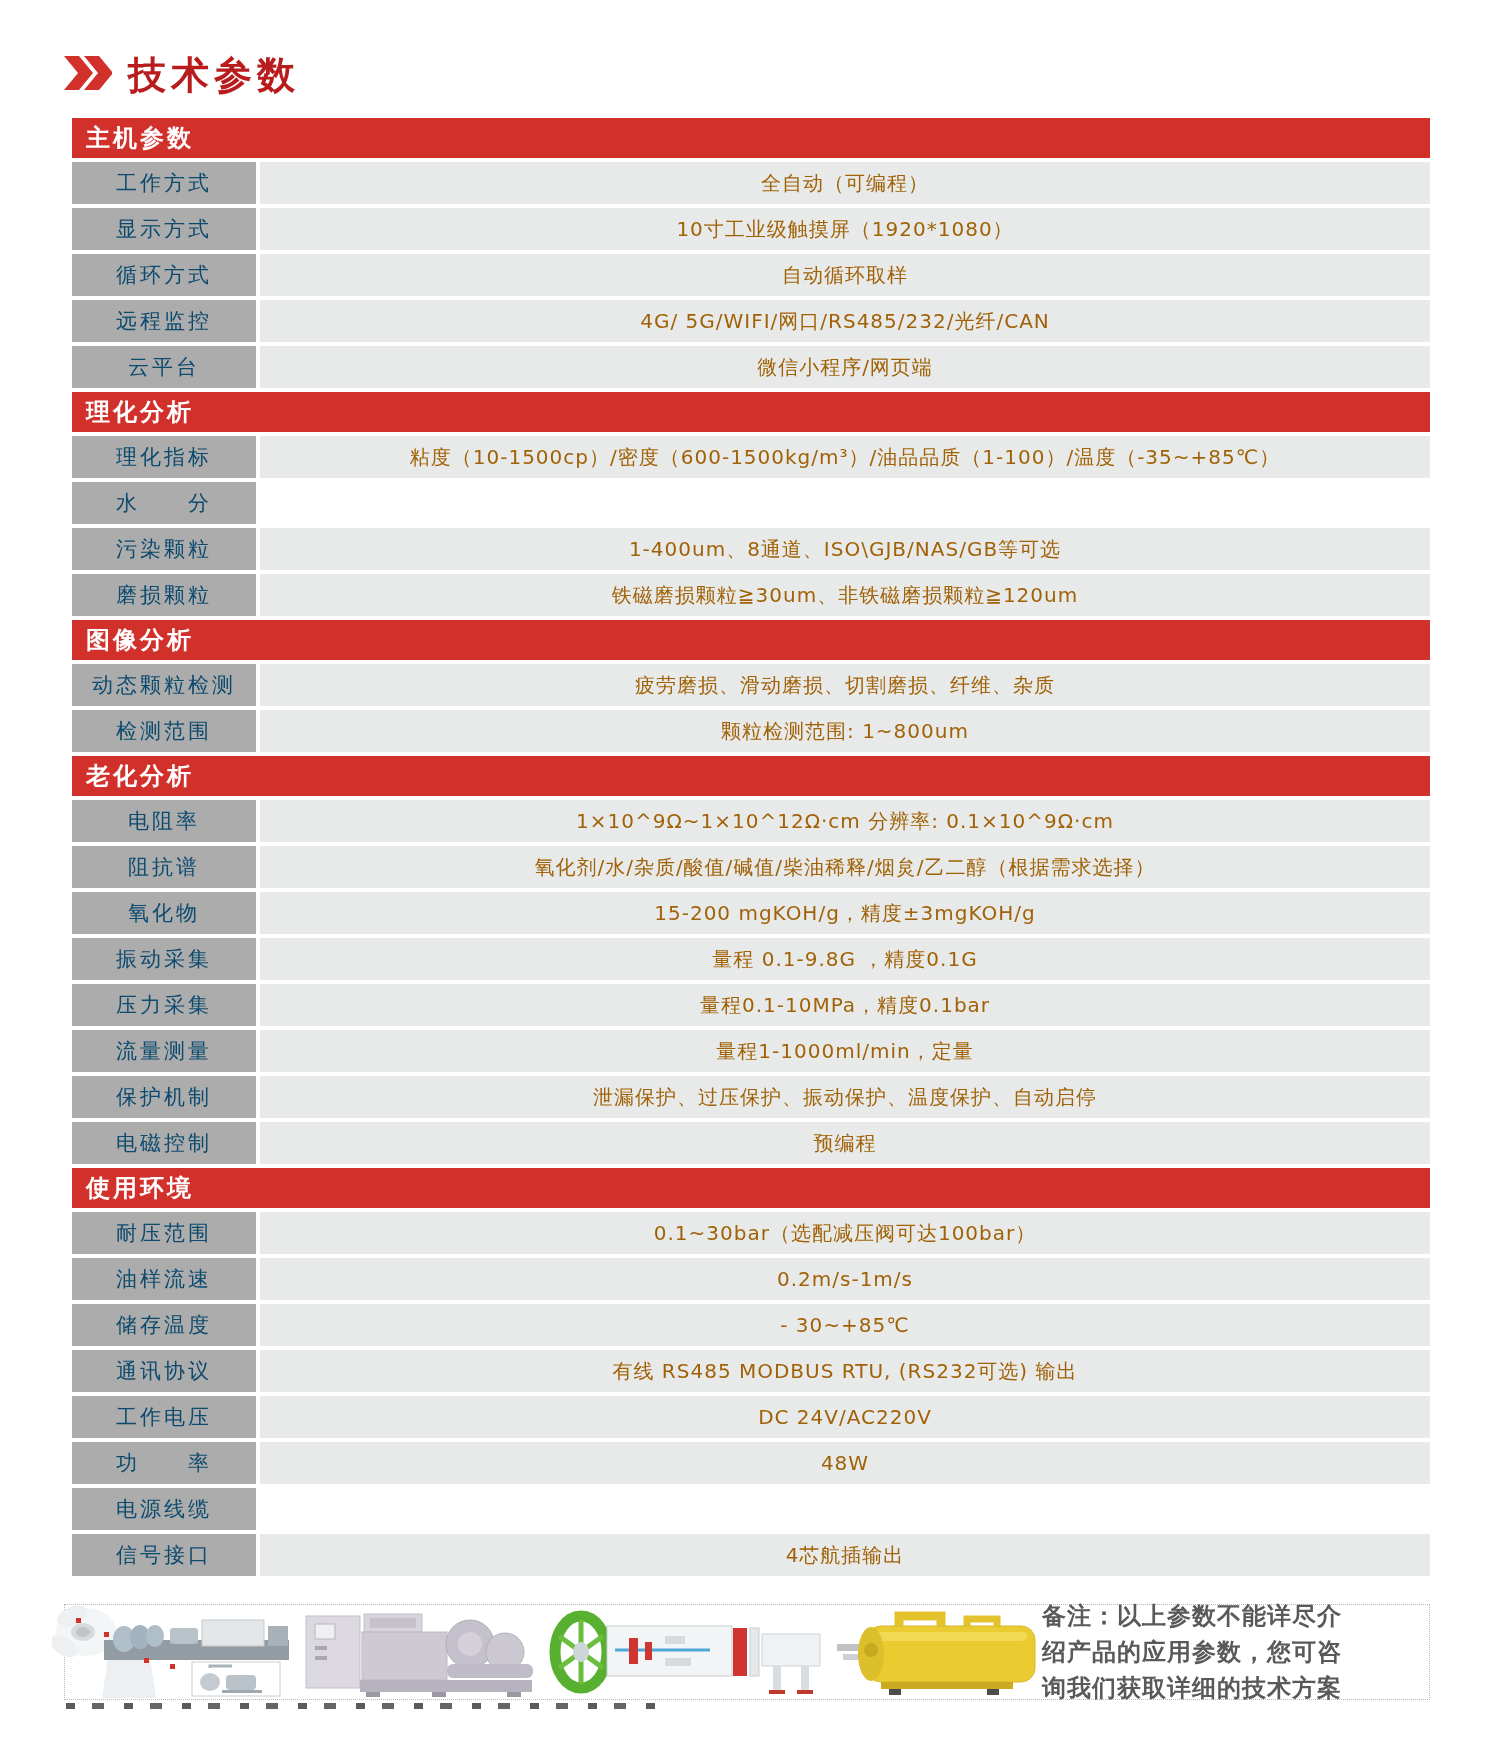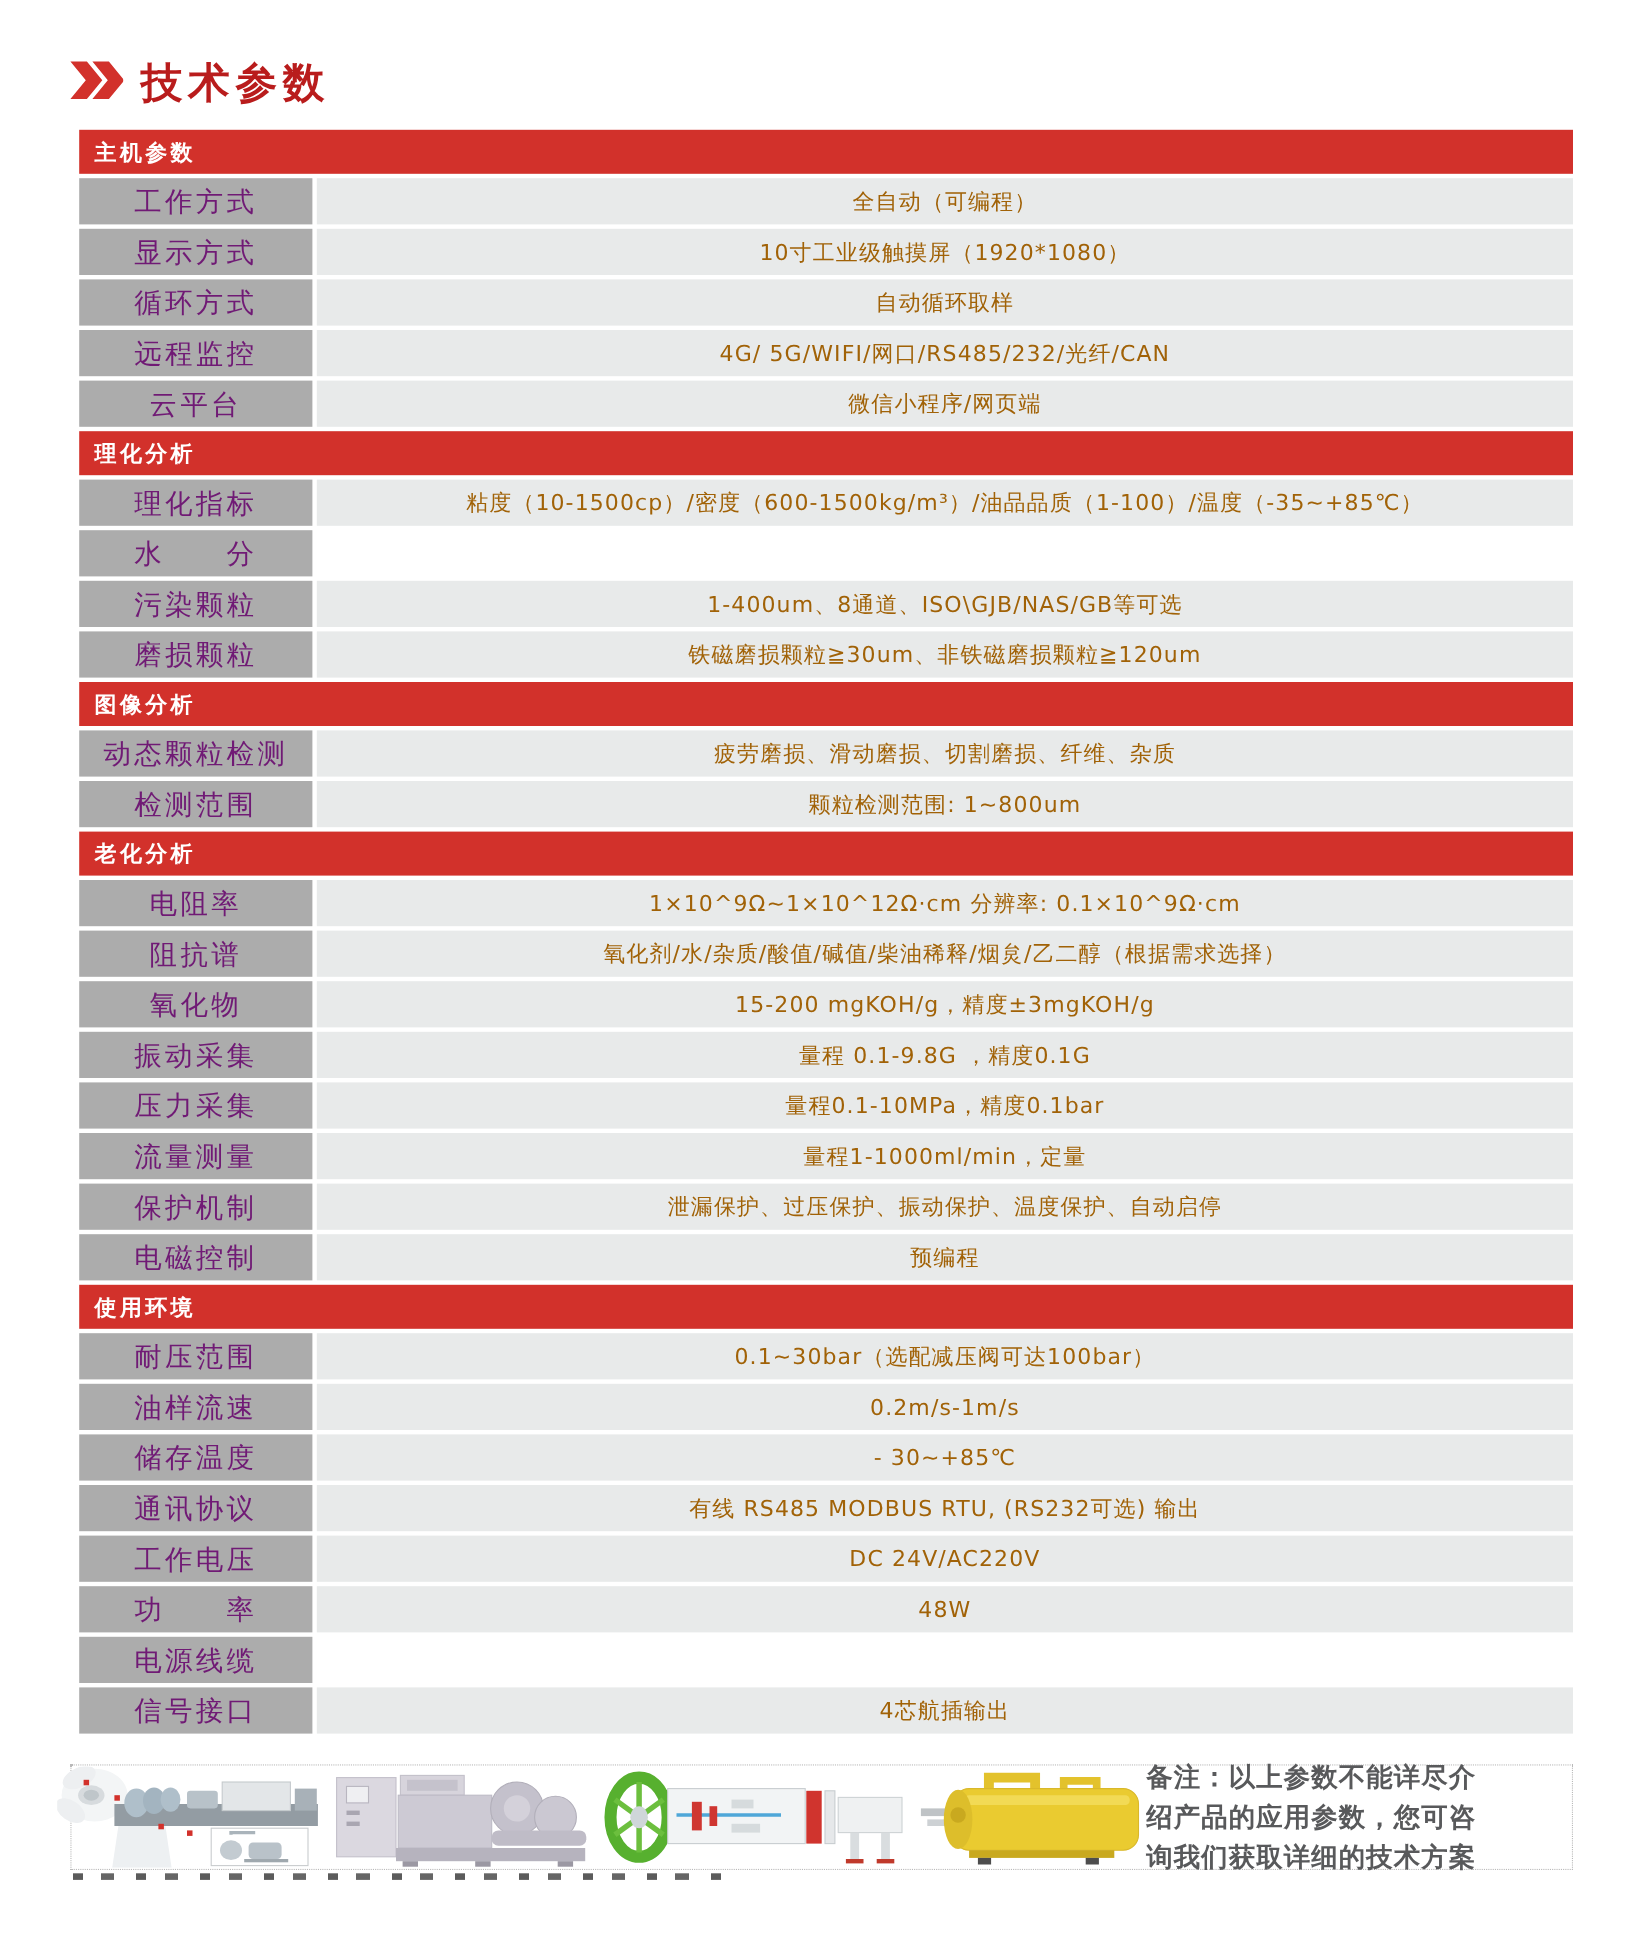--- a/index.html
+++ b/index.html
@@ -24,30 +24,30 @@
     height:100px;
   }
   .title-bar h1{
     margin:0;font-size:38px;font-weight:bold;color:#b91c1c;
     letter-spacing:5px;
   }
   
   .spec-table{margin:18px 60px 0 72px;width:1358px;}
   .section-header{
     background:var(--accent-red);
-    color:#fff;font-size:20px;font-weight:bold;
+    color:#fff;font-size:24px;font-weight:bold;
     height:40px;line-height:40px;
     padding-left:14px;letter-spacing:3px;
     margin-bottom:4px;
   }
   .spec-row{display:flex;height:42px;margin-bottom:4px;}
   .spec-label{
-    width:212px;background:var(--label-gray);
+    width:184px;background:var(--label-gray);
     display:flex;align-items:center;justify-content:center;
-    font-size:25px;color:#701a75;letter-spacing:3px;
+    font-size:21px;color:#0c4a6e;letter-spacing:3px;
     flex:none;margin-right:4px;
   }
   .spec-value{
     flex:1;background:var(--row-bg);
     display:flex;align-items:center;justify-content:center;
     font-size:20px;color:#a16207;letter-spacing:1px;
     white-space:nowrap;
   }
   
   .footer-strip{

